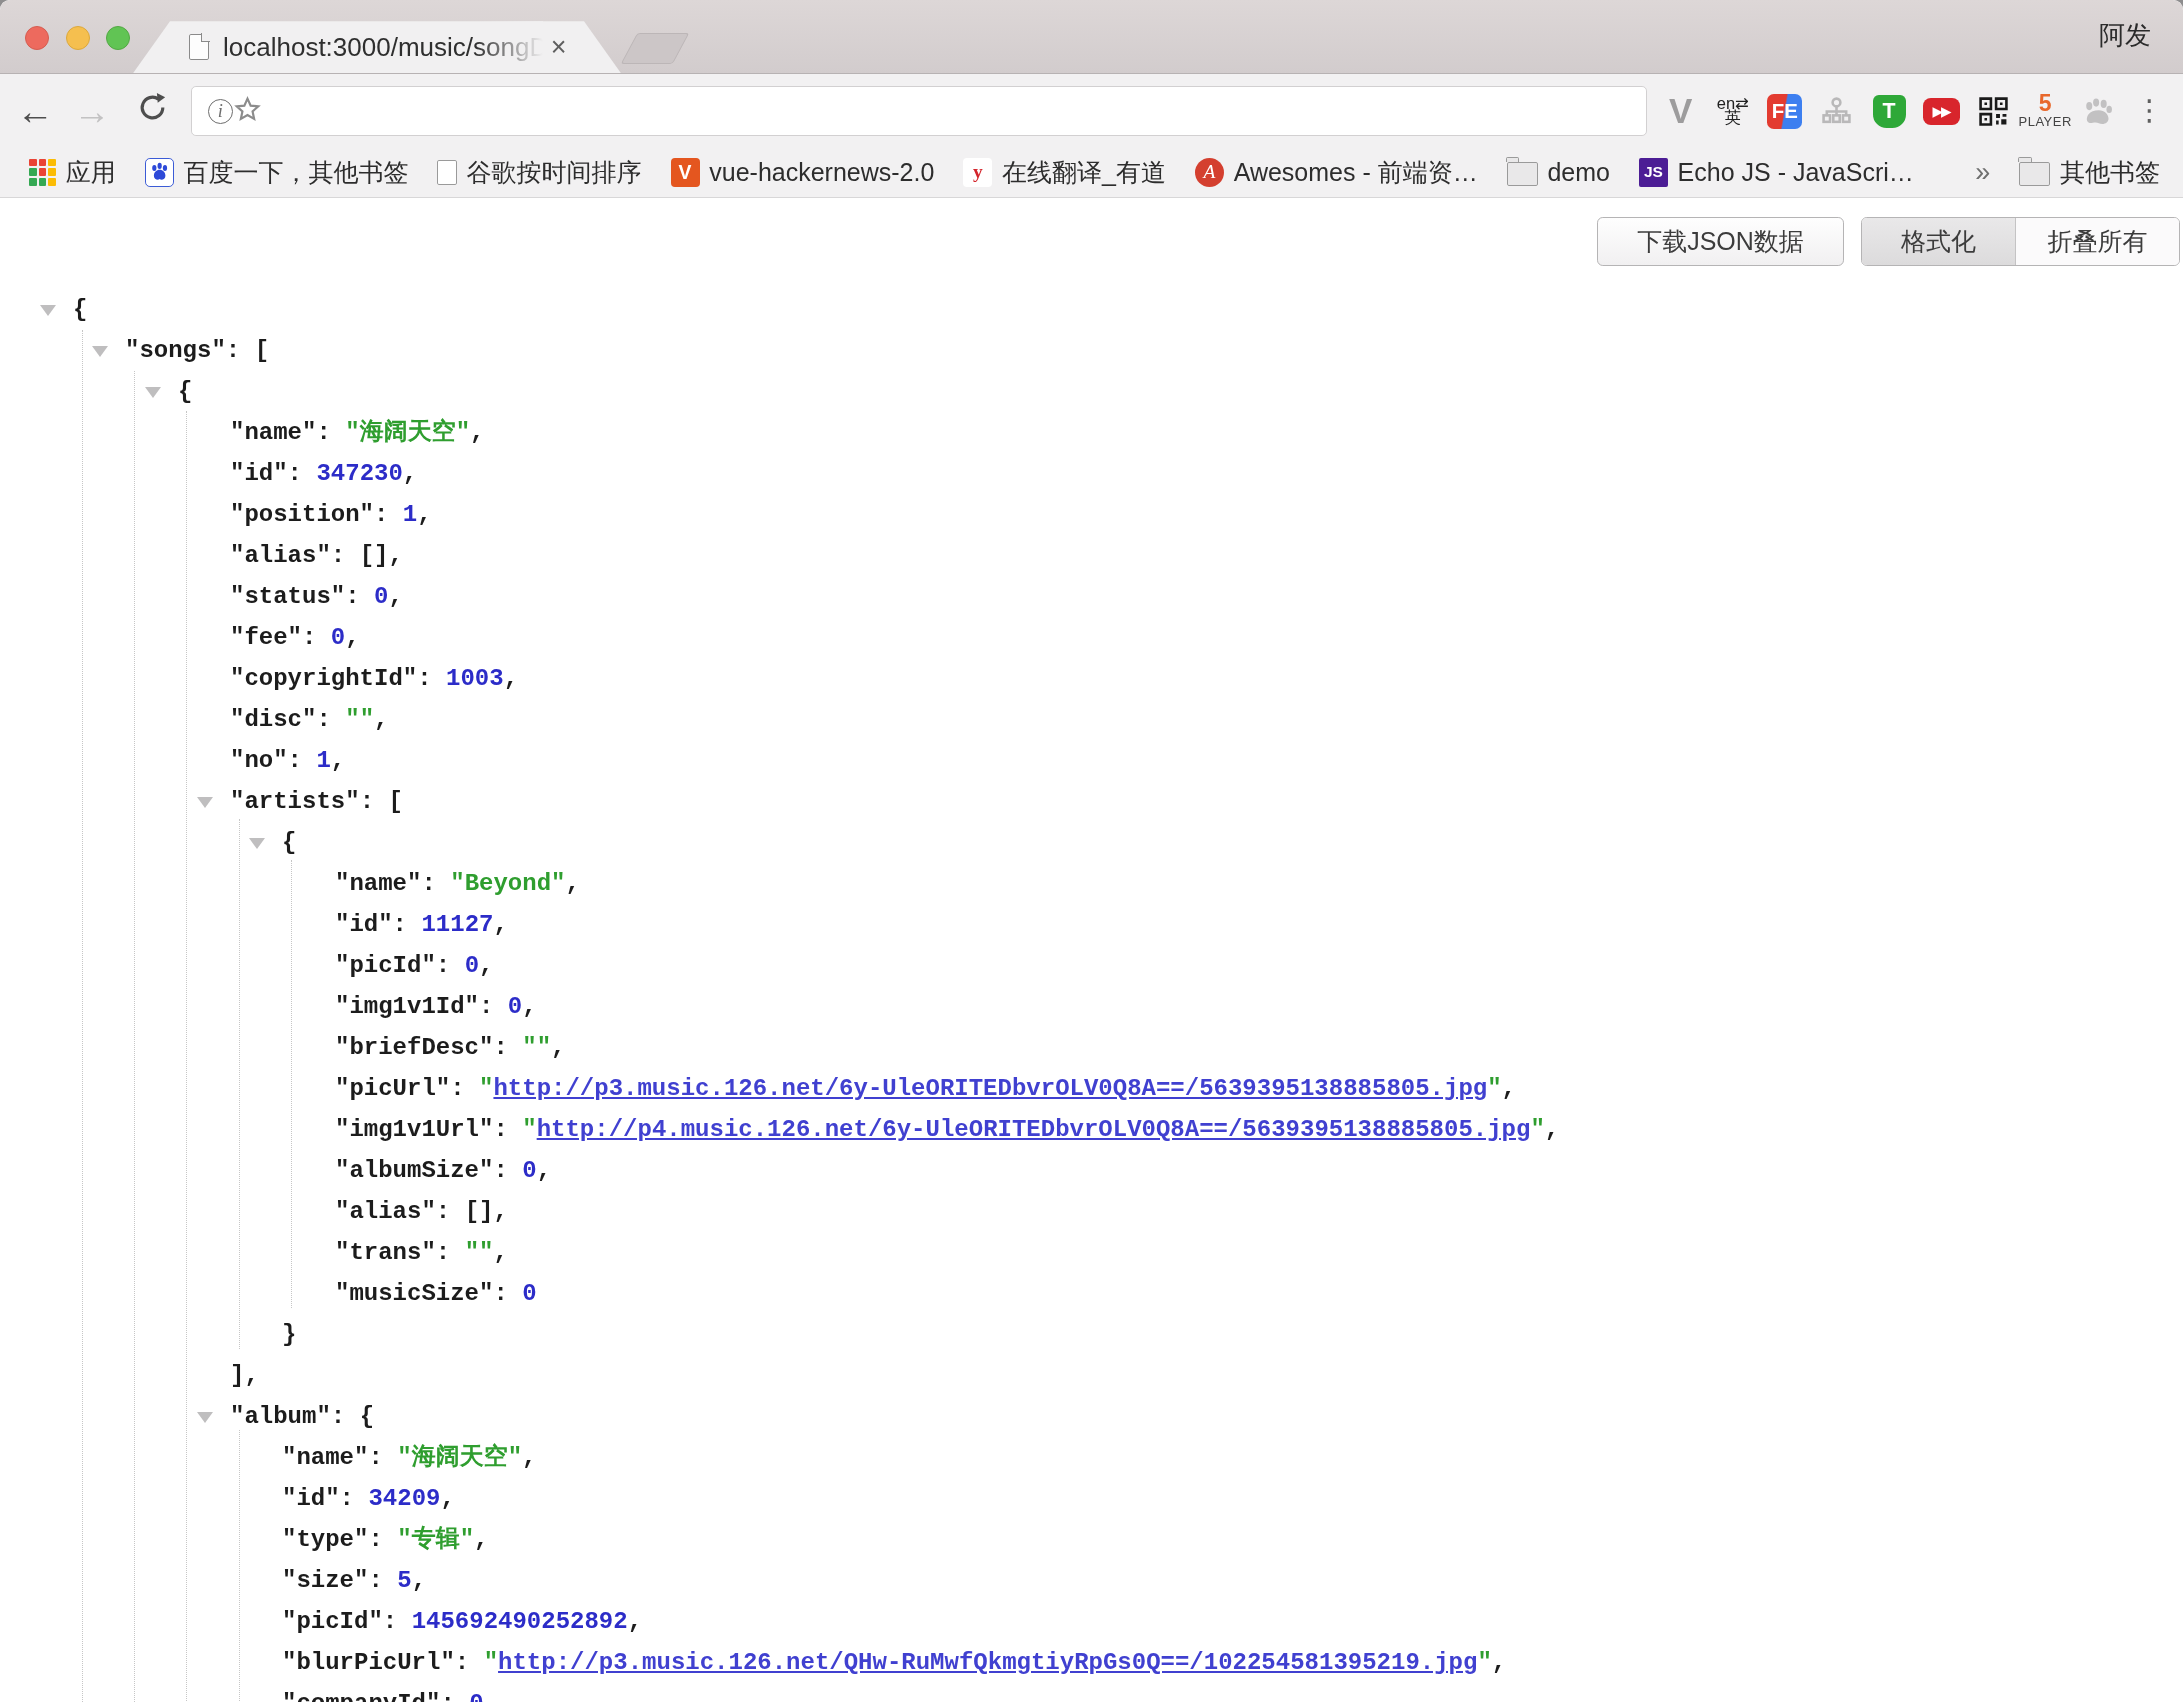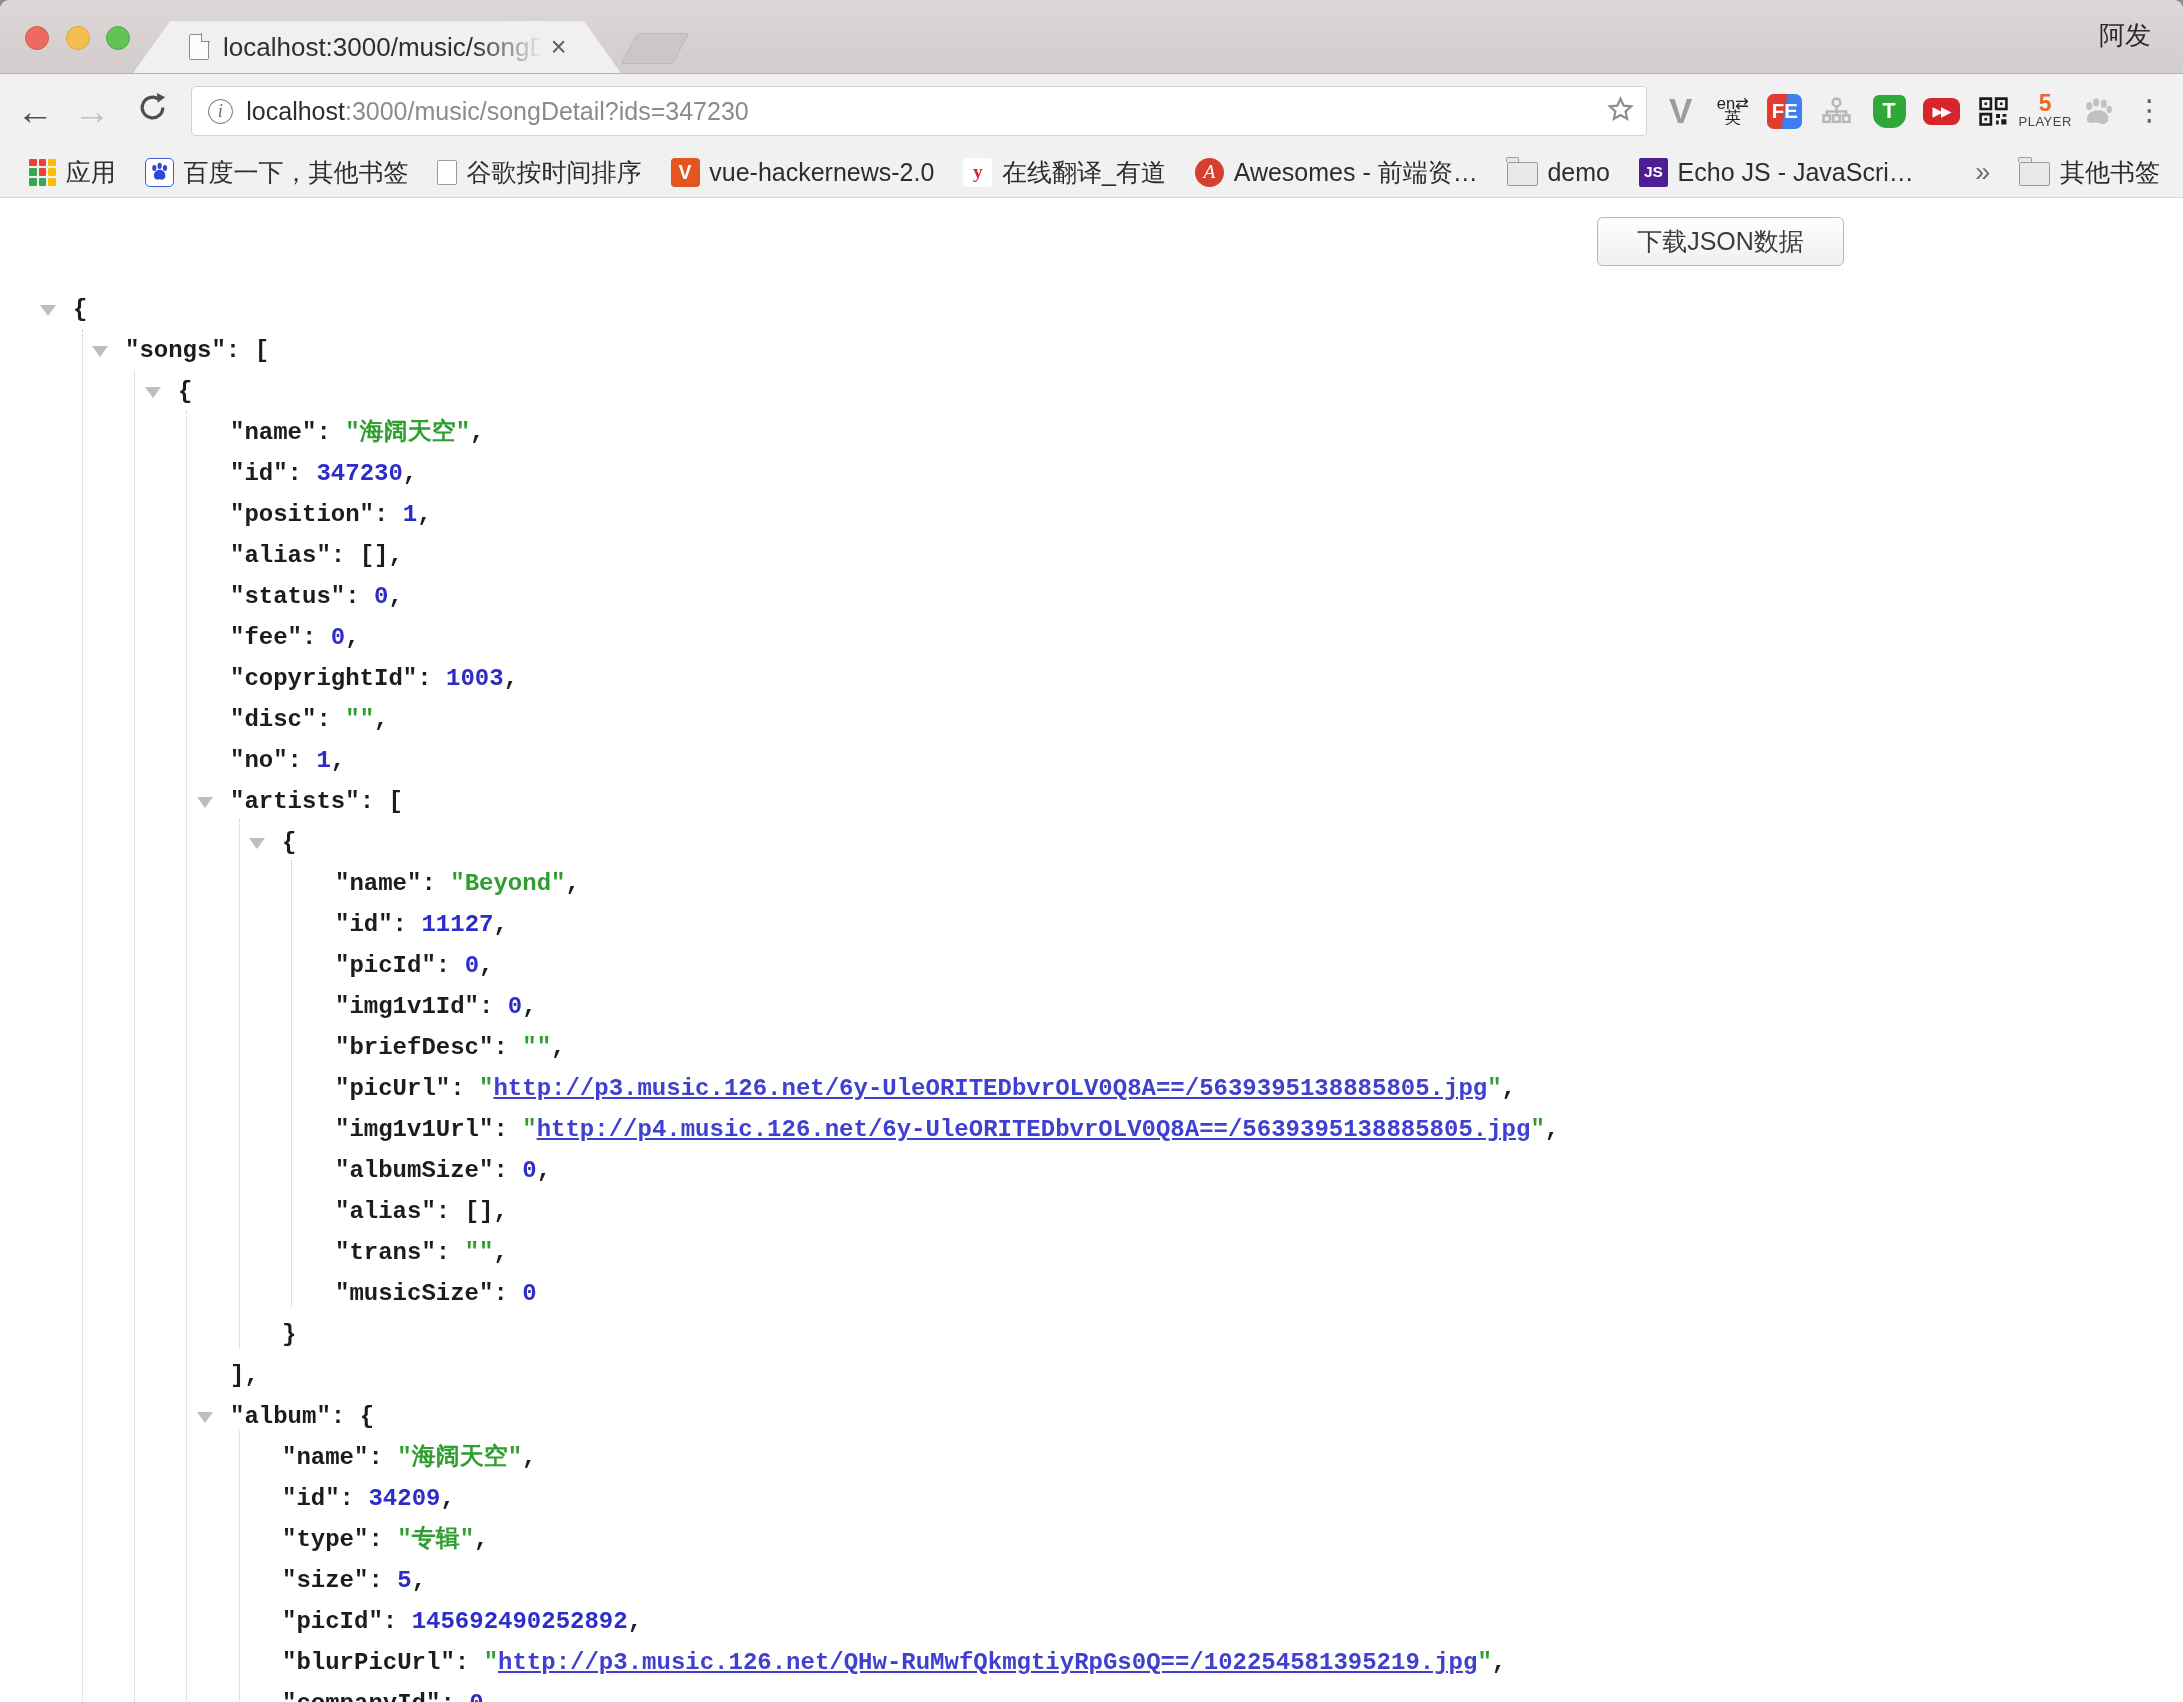--- a/index.html
+++ b/index.html
@@ -131,21 +131,20 @@
     <div class="navbtn back">←</div>
     <div class="navbtn fwd">→</div>
     <div class="navbtn reload">
       <svg width="33" height="33" viewBox="0 0 24 24">
         <path d="M19.5 12 a7.5 7.5 0 1 1 -3.2 -6.1" fill="none" stroke="#4e4e4e" stroke-width="2.3"></path>
         <path d="M15.2 1.4 l6 3.2 -5.4 3.9 z" fill="#4e4e4e"></path>
       </svg>
     </div>
     <div class="urlfield">
       <span class="infoicon">i</span>
-      <span class="urltext"><span class="url-host">localhost</span><span class="url-rest">:3000/music/songDetail?ids=347230</span></span>
       <span class="staricon">
         <svg width="29" height="29" viewBox="0 0 24 24">
           <path d="M12 3 l2.6 5.8 6.3 .6 -4.7 4.2 1.3 6.2 -5.5 -3.2 -5.5 3.2 1.3 -6.2 -4.7 -4.2 6.3 -.6 z" fill="none" stroke="#8c8c8c" stroke-width="1.8"></path>
         </svg>
       </span>
     </div>
     <div class="extrow">
       <div class="ext">
           <span class="ext-v">V</span>
         </div>
@@ -247,20 +246,24 @@
     </div>
     <div class="chev">»</div>
     <div class="bm other">
       <span class="foldericon"></span>
       <span class="lbl">其他书签</span>
     </div>
   </div>
 
   <div class="content">
     <div class="btn btn-download">下载JSON数据</div>
+    <div class="seg">
+      <div class="segitem active" style="width:153px">格式化</div>
+      <div class="segitem plain" style="width:163px">折叠所有</div>
+    </div>
     <div class="json-wrap" id="json-lines">
         <div class="guide" style="left: 82px; top: 41px; height: 1386px;"></div>
         <div class="guide" style="left: 134px; top: 82px; height: 1345px;"></div>
         <div class="guide" style="left: 186px; top: 122px; height: 1304px;"></div>
         <div class="guide" style="left: 239px; top: 530px; height: 530px;"></div>
         <div class="guide" style="left: 291px; top: 571px; height: 448px;"></div>
         <div class="guide" style="left: 239px; top: 1141px; height: 285px;"></div>
         <div class="json-line" style="padding-left: 73px;"><span class="tri" style="left: 40px;"></span><span class="tk-p">{</span></div>
         <div class="json-line" style="padding-left: 125px;"><span class="tri" style="left: 92px;"></span><span class="tk-k">"songs"</span><span class="tk-p">: [</span></div>
         <div class="json-line" style="padding-left: 178px;"><span class="tri" style="left: 145px;"></span><span class="tk-p">{</span></div>

